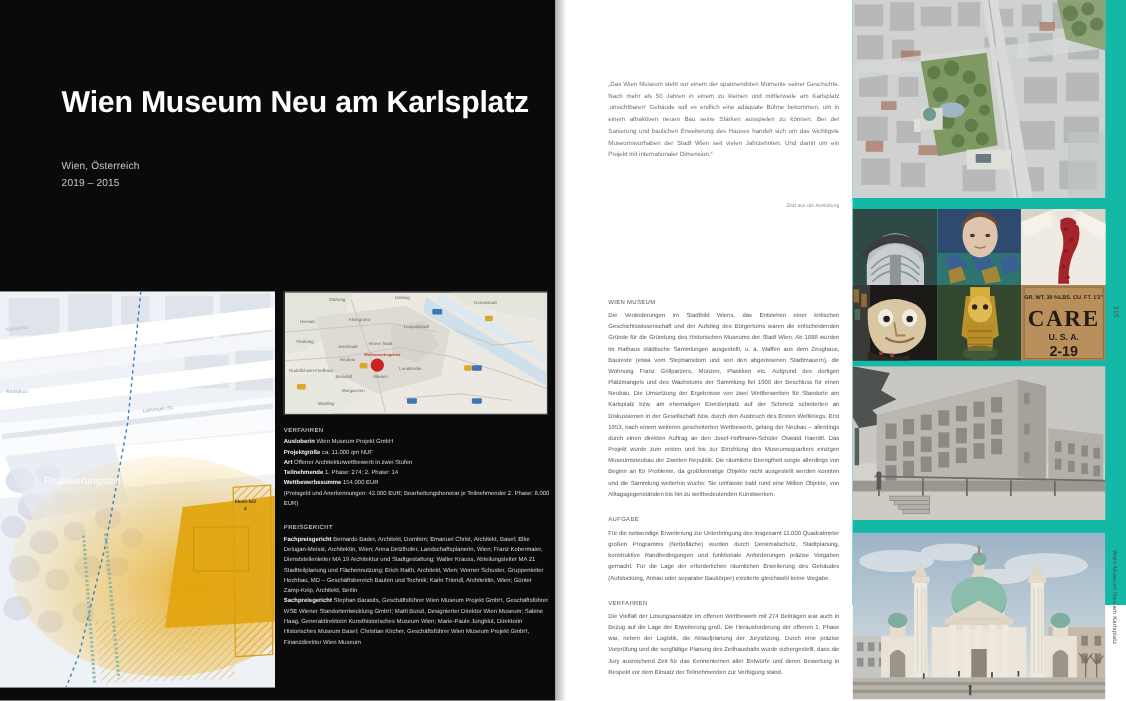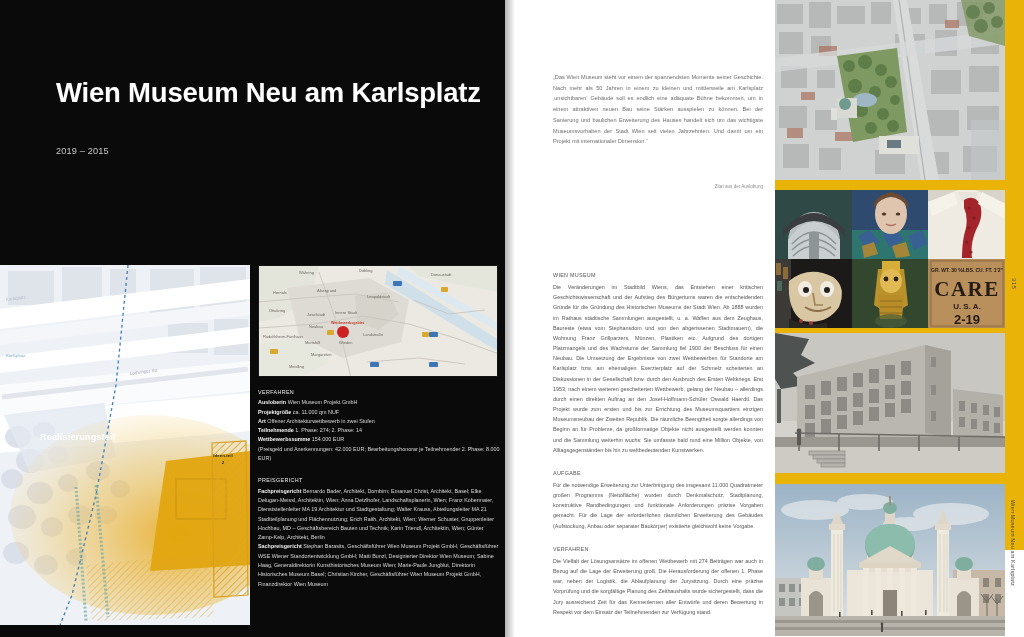--- a/index.html
+++ b/index.html
@@ -129,21 +129,21 @@
     text-align: left;
   }
   .body-col p { margin: 0; }
   .sec-gap { height: 13px; }
 
   
   .right-col {
     position: absolute;
     left: 775px; top: 0;
     width: 249px; height: 550px;
-    background: #eab308;
+    background: #14b8a6;
   }
   .img-frame { position: absolute; overflow: hidden; }
 
   .img-aerial { left: 0; top: 0; width: 230px; height: 180px; }
   .grid-objects {
     position: absolute;
     left: 0; top: 190px;
     width: 230px; height: 138px;
     display: grid;
     grid-template-columns: 1fr 1fr 1fr;
@@ -185,20 +185,21 @@
 </head>
 <body>
 
 <div class="page">
 
   <div class="left-page">
 
     <div class="title-block">
       <h1 class="main-title">Wien Museum Neu am Karlsplatz</h1>
       <div class="subtitle">
+        <div>Wien, Österreich</div>
         <div>2019 – 2015</div>
       </div>
     </div>
 
     <div class="map-site">
       <svg width="250" height="360" viewBox="0 0 250 360">
         <rect x="0" y="0" width="250" height="360" fill="#eef1f6"></rect>
 
         <g fill="#dfe3ea">
           <rect x="8" y="6" width="46" height="34"></rect>
@@ -258,21 +259,21 @@
         <path d="M86 300 L210 288 L214 352 L92 356 Z" fill="url(#hatch)" opacity="0.55"></path>
 
         <path d="M128 0 L116 120 L96 230 L72 330 L60 360" stroke="#3e7fb8" stroke-width="1.3" stroke-dasharray="3 3" fill="none"></path>
         <path d="M76 222 L86 356" stroke="#7fb0a5" stroke-width="3" stroke-dasharray="2 2" fill="none" opacity="0.8"></path>
         <path d="M96 220 L108 352" stroke="#7fb0a5" stroke-width="3" stroke-dasharray="2 2" fill="none" opacity="0.8"></path>
 
         <text x="6" y="36" font-family="Liberation Sans, sans-serif" font-size="4.6" fill="#b8bfc9" transform="rotate(-7 6 36)">Karlsplatz</text>
         <text x="130" y="110" font-family="Liberation Sans, sans-serif" font-size="4.6" fill="#aab2bd" transform="rotate(-7 130 110)">Lothringer Str.</text>
         <text x="6" y="92" font-family="Liberation Sans, sans-serif" font-size="4.4" fill="#7fb0c9">Karlsplatz</text>
       </svg>
-      <div style="position:absolute;left:40px;top:167px;color:#ffffff;font-size:9px;font-weight:bold;letter-spacing:0.2px;">Realisierungsteil</div>
+      <div style="position:absolute;left:40px;top:167px;color:#ffffff;font-size:9px;font-weight:normal;letter-spacing:0.2px;">Realisierungsteil</div>
       <div style="position:absolute;left:212px;top:188px;color:#2e2e2e;font-size:4.4px;font-weight:bold;line-height:1.5;width:22px;text-align:center;">Ideen-teil 2</div>
     </div>
 
     <div class="map-city">
       <svg width="240" height="112" viewBox="0 0 240 112">
         <rect x="0" y="0" width="240" height="112" fill="#ece9e3"></rect>
 
         <path d="M0 0 L60 0 L52 30 L20 52 L0 56 Z" fill="#e3e4da"></path>
         <path d="M150 0 L240 0 L240 26 L196 18 L160 10 Z" fill="#e4e6db"></path>
         <path d="M0 78 L48 70 L70 96 L40 112 L0 112 Z" fill="#e6e7dd"></path>

